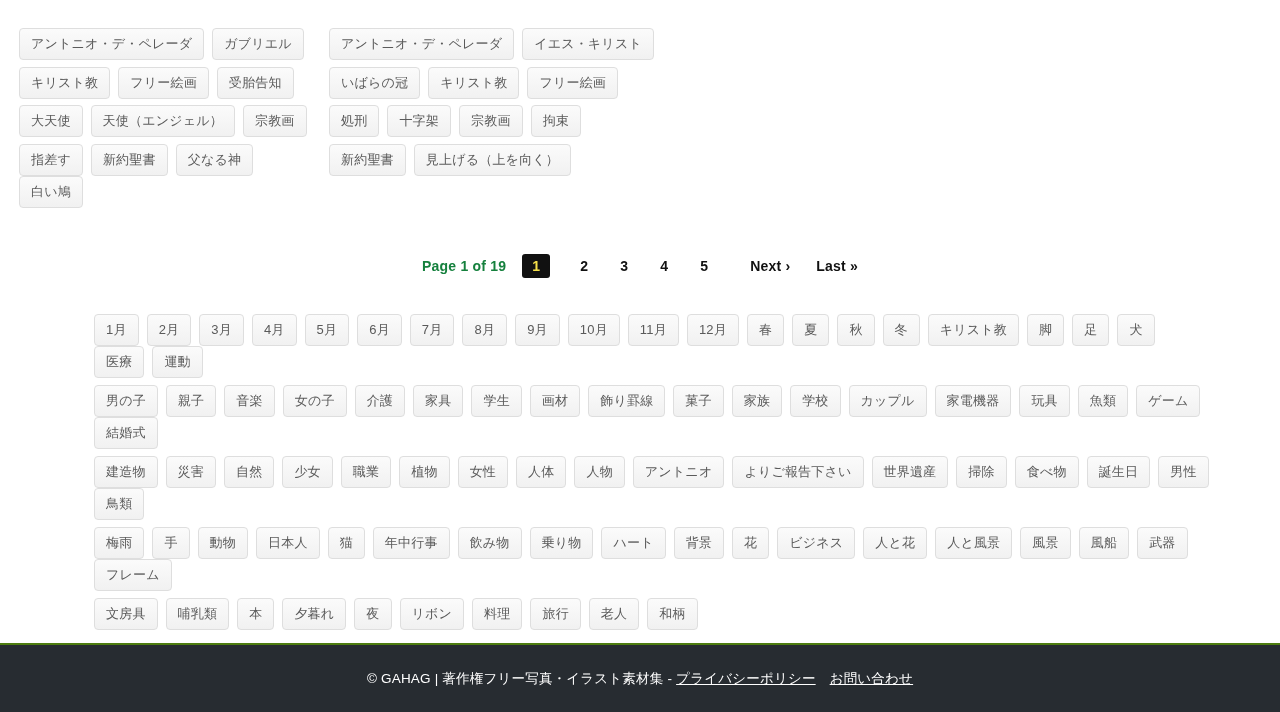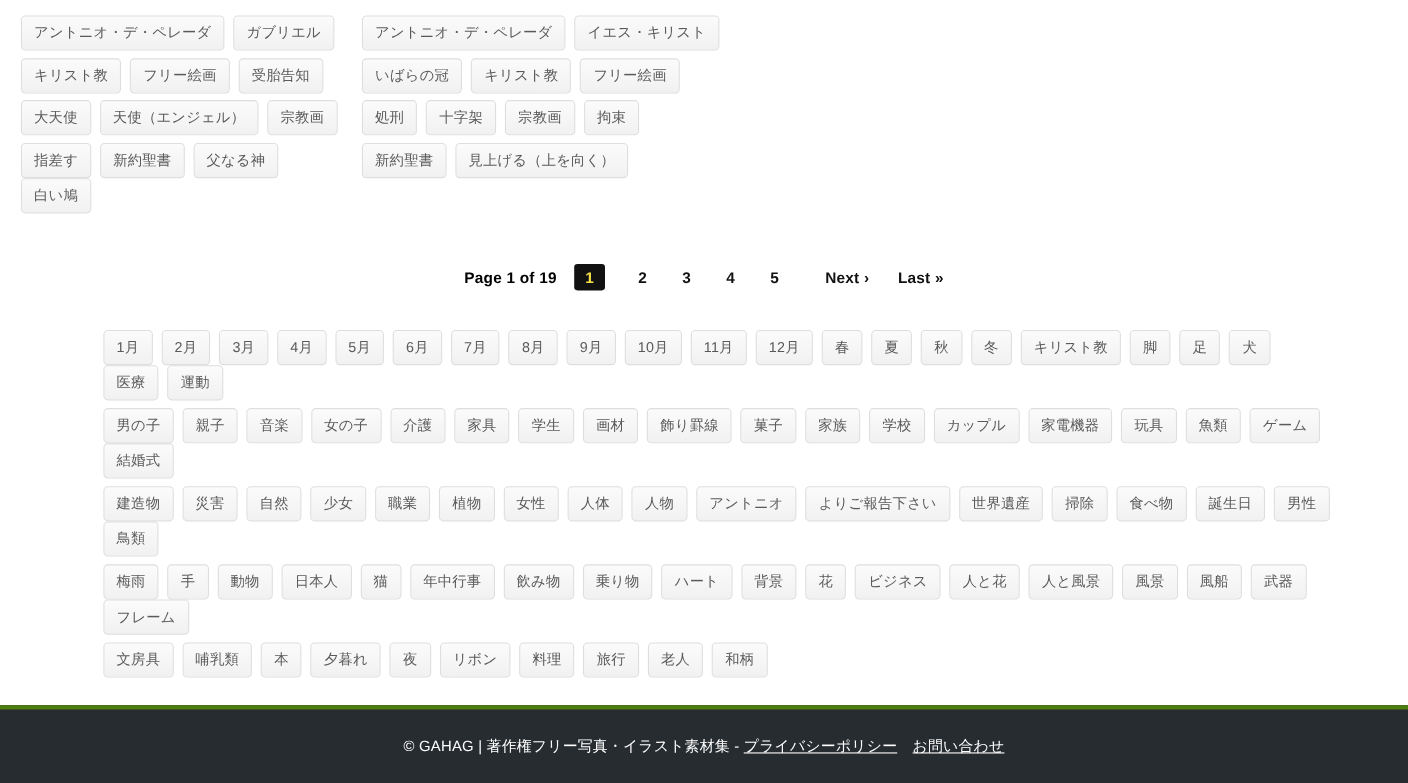--- a/index.html
+++ b/index.html
@@ -17,21 +17,21 @@
   .page {
     position: relative;
     width: 1280px;
     height: 712px;
     box-sizing: border-box;
   }
 
   
   .related-cols {
     display: flex;
-    padding: 14px 0 0 0;
+    padding: 28px 0 0 0;
   }
   .related-col {
     box-sizing: border-box;
   }
   .related-col.left  { width: 315px; padding-left: 19px; }
   .related-col.right { width: 560px; padding-left: 14px; }
 
   .tag-row {
     display: flex;
     flex-wrap: wrap;
@@ -59,21 +59,21 @@
   .pagination {
     display: flex;
     justify-content: center;
     align-items: center;
     margin-top: 40px;
     font-size: 14px;
     font-weight: bold;
     color: #1b1b1b;
     letter-spacing: 0.2px;
   }
-  .pagination .pages-label { margin-right: 16px; color: #000000; }
+  .pagination .pages-label { margin-right: 16px; color: #15803d; }
   .pagination .pg {
     display: inline-block;
     min-width: 12px;
     text-align: center;
     margin: 0 14px;
     color: #111111;
     text-decoration: none;
   }
   .pagination .pg.current {
     background: #111111;
@@ -109,21 +109,21 @@
   }
 
   
   .footer {
     position: absolute;
     left: 0;
     bottom: 0;
     width: 1280px;
     height: 67px;
     background: #272c31;
-    border-top: 4px solid #4d7c0f;
+    border-top: 2px solid #4d7c0f;
     display: flex;
     align-items: center;
     justify-content: center;
     color: #ffffff;
     font-size: 13.5px;
     letter-spacing: 0.2px;
   }
   .footer a {
     color: #ffffff;
     margin-left: 4px;

